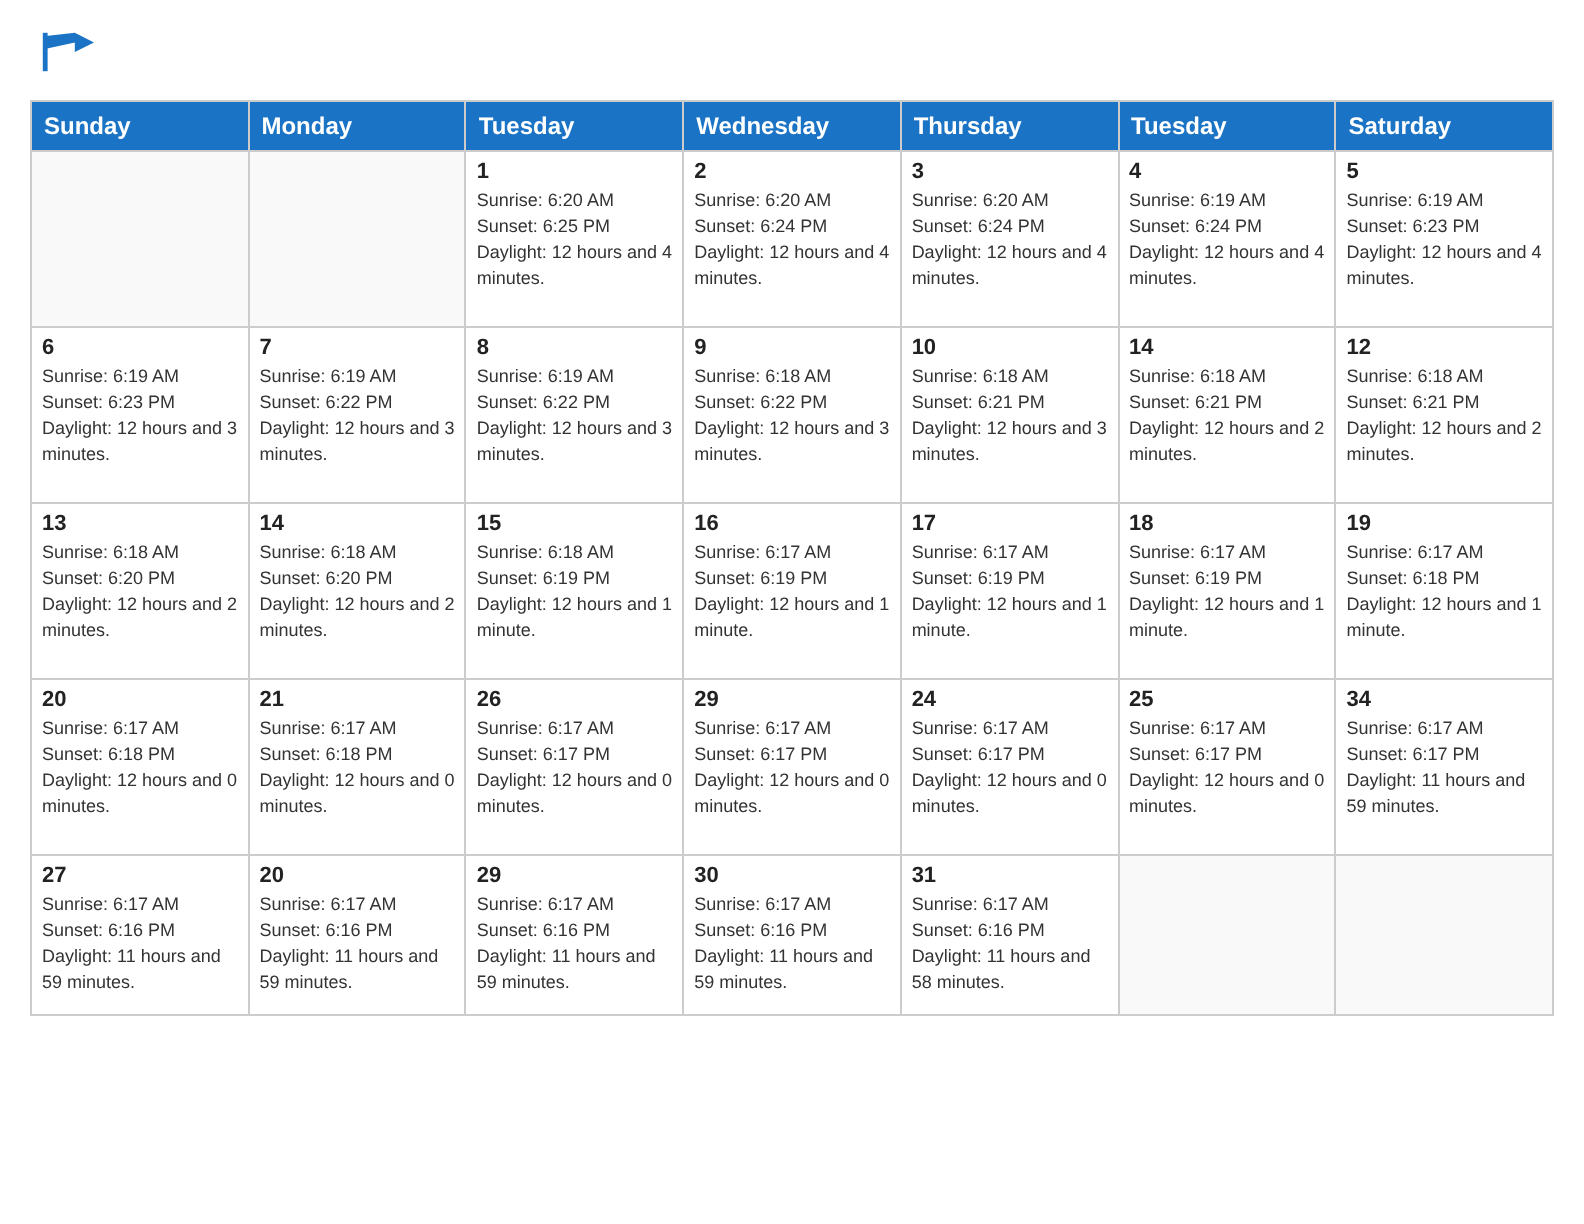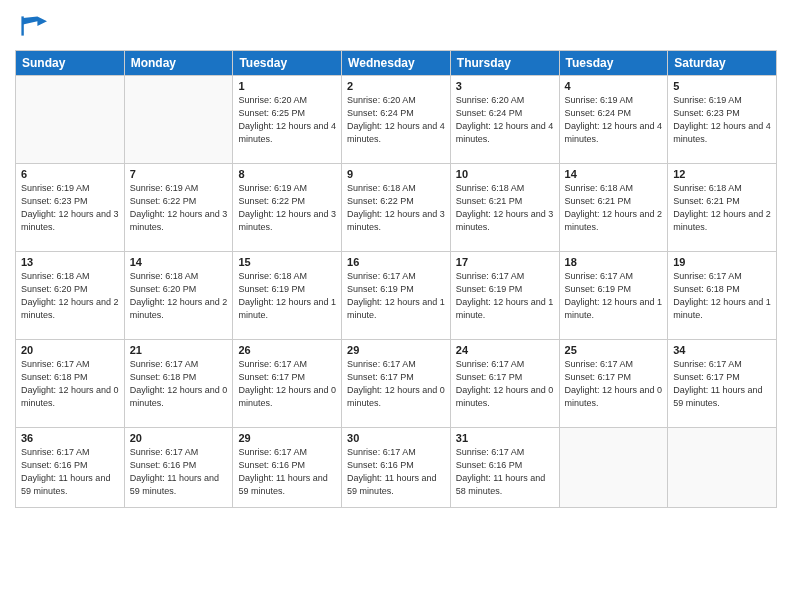--- a/index.html
+++ b/index.html
@@ -293,21 +293,21 @@
           </td>
           <td>
             <div class="day-num">34</div>
             <div class="day-info" style="white-space: pre-line;">Sunrise: 6:17 AM
 Sunset: 6:17 PM
 Daylight: 11 hours and 59 minutes.</div>
           </td>
         </tr>
         <tr>
           <td>
-            <div class="day-num">36</div>
+            <div class="day-num">27</div>
             <div class="day-info" style="white-space: pre-line;">Sunrise: 6:17 AM
 Sunset: 6:16 PM
 Daylight: 11 hours and 59 minutes.</div>
           </td>
           <td>
             <div class="day-num">20</div>
             <div class="day-info" style="white-space: pre-line;">Sunrise: 6:17 AM
 Sunset: 6:16 PM
 Daylight: 11 hours and 59 minutes.</div>
           </td>

